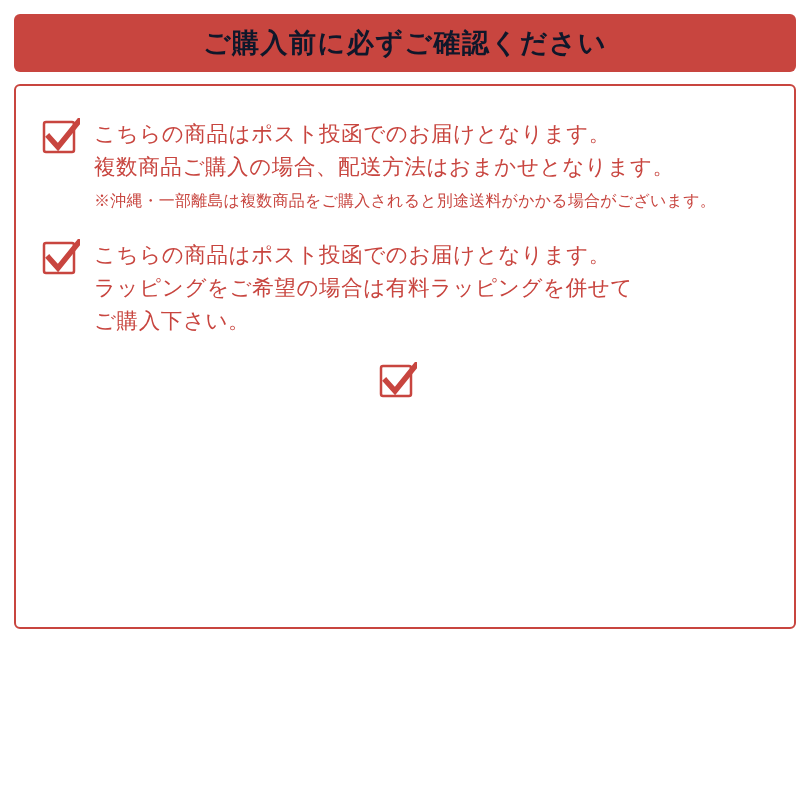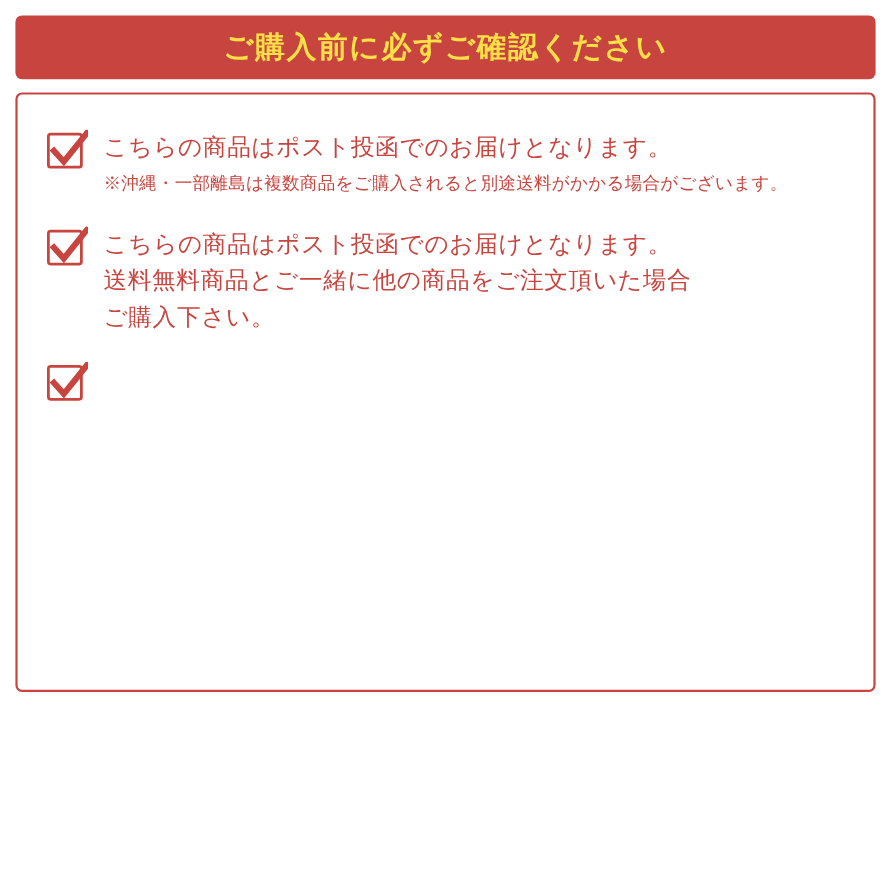--- a/index.html
+++ b/index.html
@@ -22,37 +22,38 @@
   }
   .header-bar {
     background: #c8453f;
     border-radius: 6px;
     height: 58px;
     display: flex;
     align-items: center;
     justify-content: center;
   }
   .header-title {
-    color: #fde047;
+    color: #0f172a;
     font-size: 27px;
     font-weight: bold;
     letter-spacing: 1.5px;
   }
   .panel {
     margin-top: 12px;
     border: 2px solid #c8453f;
     border-radius: 6px;
     height: 545px;
     box-sizing: border-box;
     padding: 30px 26px 0 26px;
   }
   .item {
     display: flex;
     align-items: flex-start;
     margin-bottom: 22px;
+    justify-content: center;
   }
   .check-icon {
     flex: 0 0 auto;
     width: 38px;
     height: 38px;
     margin-right: 14px;
     margin-top: 2px;
   }
   .lines {
     flex: 1 1 auto;
@@ -87,35 +88,36 @@
 
     <div class="item">
       <span class="check-icon">
         <svg viewBox="0 0 38 38" width="38" height="38" aria-hidden="true">
           <rect x="2" y="4" width="30" height="30" rx="2" fill="none" stroke="#c8453f" stroke-width="2.5"></rect>
           <path d="M7 19 L16 29 L37 3" fill="none" stroke="#c8453f" stroke-width="5.5" stroke-linecap="square"></path>
         </svg>
       </span>
       <div class="lines">
         <div class="line">こちらの商品はポスト投函でのお届けとなります。</div>
+        <div class="line">複数商品ご購入の場合、配送方法はおまかせとなります。</div>
         <div class="line small item-note">※沖縄・一部離島は複数商品をご購入されると別途送料がかかる場合がございます。</div>
       </div>
     </div>
 
 
     <div class="item">
       <span class="check-icon">
         <svg viewBox="0 0 38 38" width="38" height="38" aria-hidden="true">
           <rect x="2" y="4" width="30" height="30" rx="2" fill="none" stroke="#c8453f" stroke-width="2.5"></rect>
           <path d="M7 19 L16 29 L37 3" fill="none" stroke="#c8453f" stroke-width="5.5" stroke-linecap="square"></path>
         </svg>
       </span>
       <div class="lines">
         <div class="line">こちらの商品はポスト投函でのお届けとなります。</div>
-        <div class="line">送料無料商品とご一緒に他の商品をご注文頂いた場合</div>
+        <div class="line">ラッピングをご希望の場合は有料ラッピングを併せて</div>
         <div class="line">ご購入下さい。</div>
       </div>
     </div>
 
     <div class="item">
       <span class="check-icon">
         <svg viewBox="0 0 38 38" width="38" height="38" aria-hidden="true">
           <rect x="2" y="4" width="30" height="30" rx="2" fill="none" stroke="#c8453f" stroke-width="2.5"></rect>
           <path d="M7 19 L16 29 L37 3" fill="none" stroke="#c8453f" stroke-width="5.5" stroke-linecap="square"></path>
         </svg>

